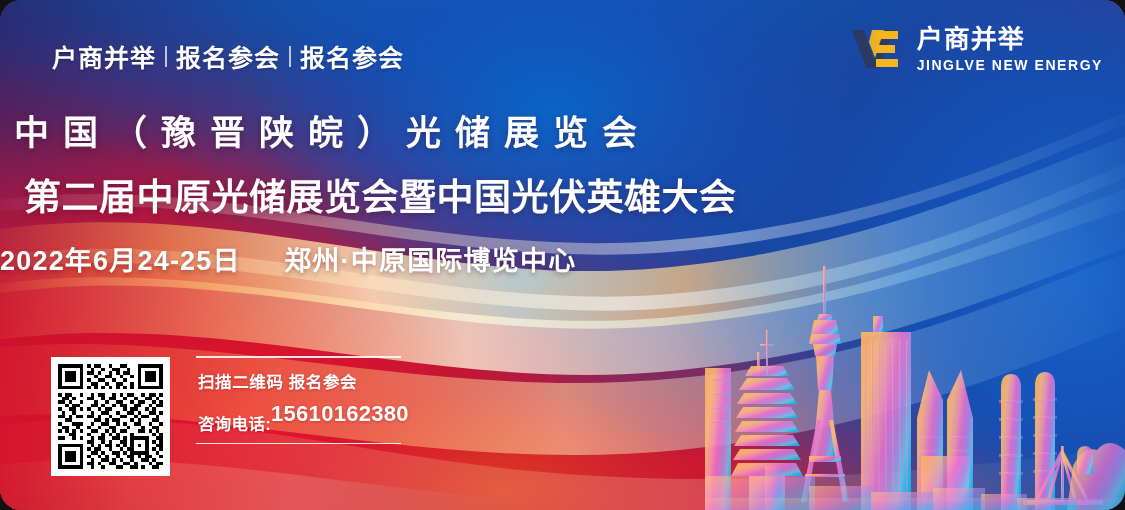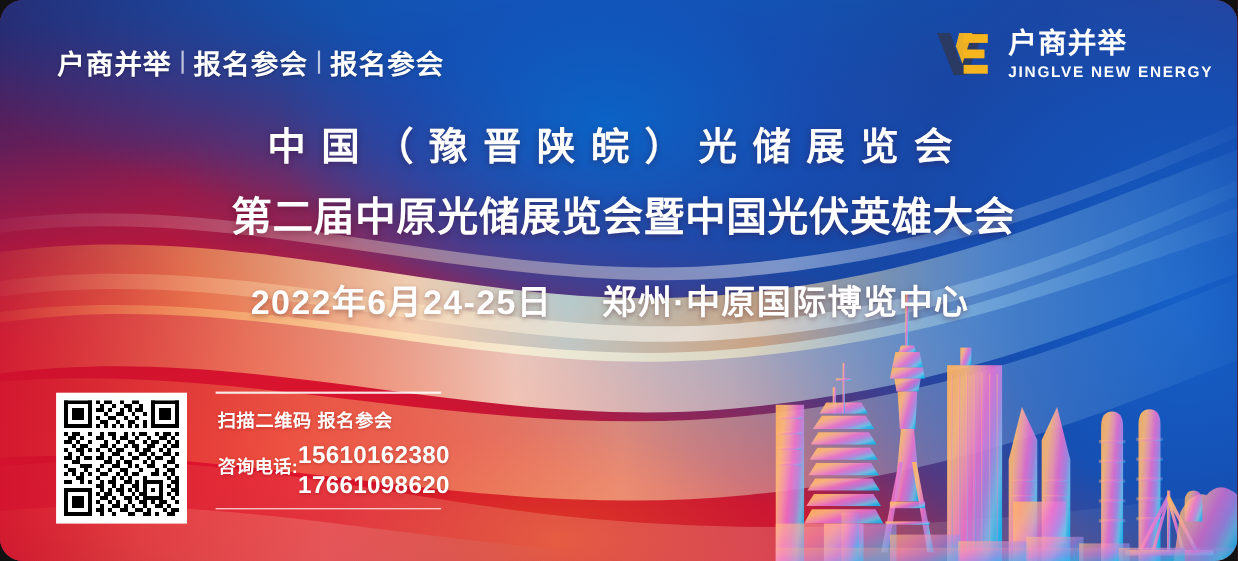--- a/index.html
+++ b/index.html
@@ -81,43 +81,43 @@
   .logo-cn{
     color:#fff;font-size:26px;font-weight:bold;letter-spacing:1px;white-space:nowrap;
   }
   .logo-en{
     color:#fff;font-size:14px;font-weight:bold;letter-spacing:1.55px;
     margin-top:6px;white-space:nowrap;
   }
 
   
   .title-block{
-    position:absolute;left:0;right:16px;top:104px;text-align:center;
+    position:absolute;left:0;right:16px;top:104px;text-align:left;
   }
   .title-main{
     color:#ffffff;
     font-size:35px;font-weight:bold;
     letter-spacing:14px;
     padding-left:14px;
     text-shadow:0 2px 6px rgba(60,0,30,.35);
     white-space:nowrap;
   }
   .title-sub{
     margin-top:12px;
     color:#ffffff;
     font-size:37px;font-weight:bold;
     letter-spacing:0.5px;
     text-shadow:0 2px 7px rgba(70,0,25,.40);
     white-space:nowrap;
     padding-left:24px;
   }
   .title-meta{
-    margin-top:28px;
+    margin-top:18px;
     color:#ffffff;
-    font-size:31px;font-weight:bold;
+    font-size:27px;font-weight:bold;
     letter-spacing:1.2px;
     text-shadow:0 2px 5px rgba(70,10,20,.38);
     white-space:nowrap;
   }
   .title-meta .gap{display:inline-block;width:26px;}
 
   
   .qr-wrap{
     position:absolute;left:51px;top:357px;
     width:119px;height:119px;
@@ -139,21 +139,21 @@
     text-shadow:0 1px 3px rgba(120,10,10,.35);
   }
   .contact-row{
     display:flex;align-items:flex-start;margin-top:7px;
   }
   .contact-label{
     color:#ffffff;font-size:16.5px;font-weight:bold;letter-spacing:.3px;
     white-space:nowrap;padding-top:11px;
     text-shadow:0 1px 3px rgba(120,10,10,.35);
   }
-  .contact-nums{display:flex;flex-direction:column;}
+  .contact-nums{display:flex;flex-direction:row;}
   .contact-num{
     color:#ffffff;font-size:22px;font-weight:bold;letter-spacing:.3px;
     line-height:1.23;white-space:nowrap;
     text-shadow:0 1px 3px rgba(120,10,10,.35);
   }
 </style>
 </head>
 <body>
 
 <div class="banner">
@@ -646,20 +646,19 @@
   </div>
 
   <div class="contact">
     <div class="rule"></div>
     <div class="contact-body">
       <div class="contact-line1">扫描二维码 报名参会</div>
       <div class="contact-row">
         <span class="contact-label">咨询电话:</span>
         <span class="contact-nums">
           <span class="contact-num">15610162380</span>
-          <span class="contact-num">17661098620</span>
         </span>
       </div>
     </div>
     <div class="rule bottom"></div>
   </div>
 
 </div>
 
 </body></html>

